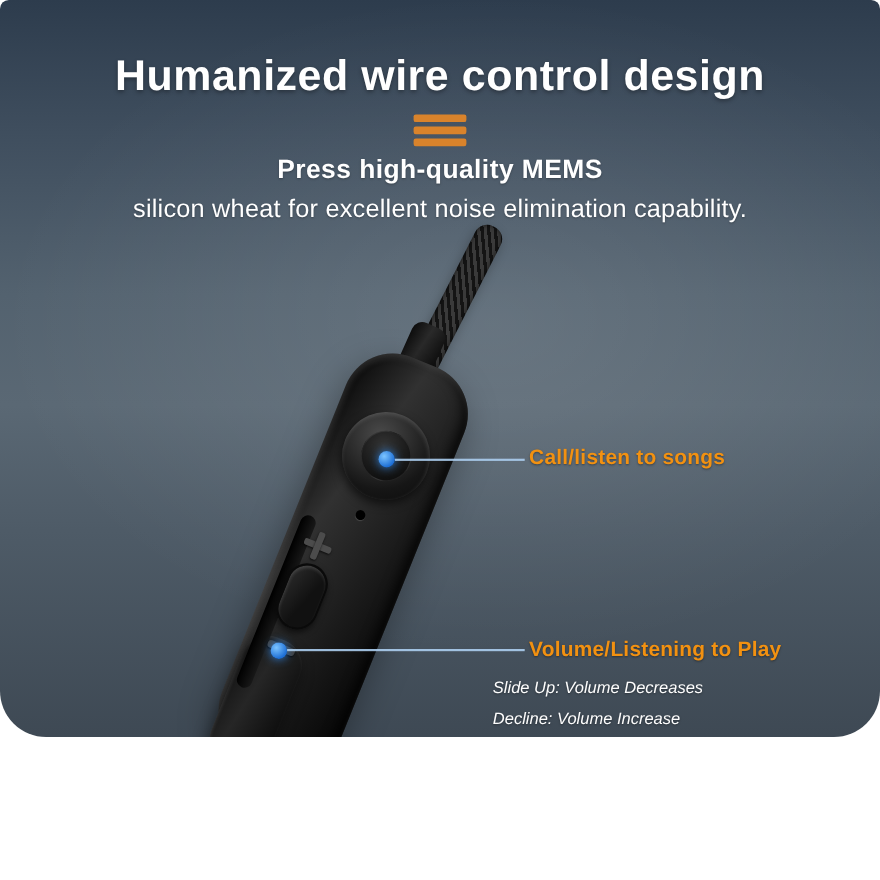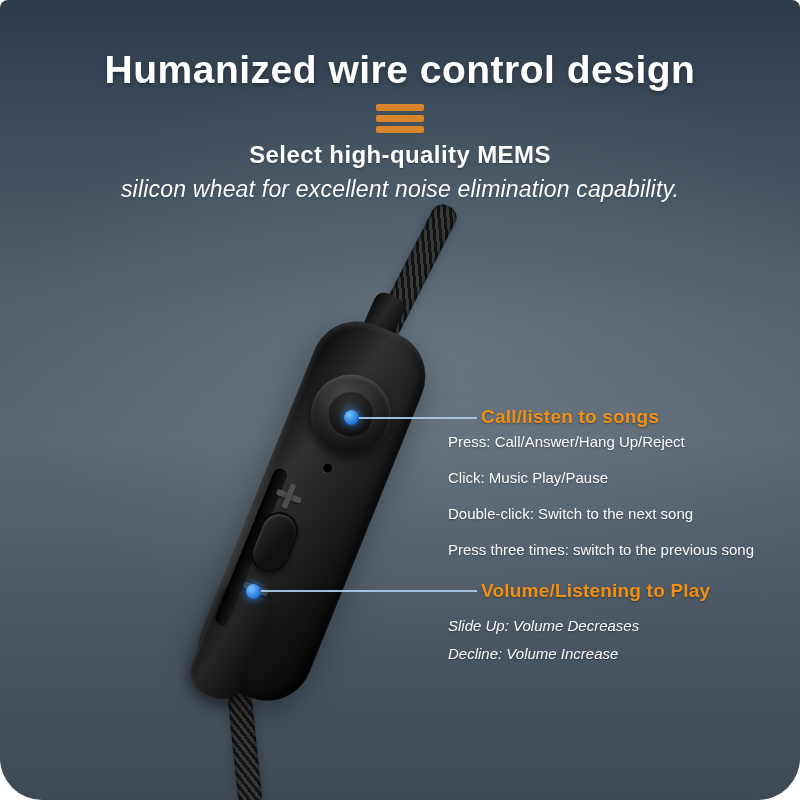--- a/index.html
+++ b/index.html
@@ -1,18 +1,18 @@
 <!DOCTYPE html>
 <html><head>
 <meta charset="utf-8">
 <style>
   * { margin:0; padding:0; box-sizing:border-box; }
   html, body { background:#ffffff; }
   .page {
-    position:relative; width:800px; height:800px; overflow:hidden;
+    position:relative; width:800px; height:670px; overflow:hidden;
     border-radius:8px 8px 42px 42px;
     font-family:"Liberation Sans", sans-serif;
     background:
       radial-gradient(640px 430px at 56% 44%, rgba(255,255,255,0.10), rgba(255,255,255,0) 70%),
       linear-gradient(180deg, #2d3c4d 0%, #3f4e5e 18%, #53626f 40%, #5a6874 55%, #4e5b67 72%, #3e4954 100%);
   }
 
   
   .title {
     position:absolute; top:48px; left:0; width:100%; text-align:center;
@@ -26,21 +26,20 @@
   .divider .bar { width:48px; height:7px; border-radius:2px; background:#d9832b; }
   .sub1 {
     position:absolute; top:141px; left:0; width:100%; text-align:center;
     color:#ffffff; font-size:24px; font-weight:600; letter-spacing:0.4px;
     text-shadow:0 1px 2px rgba(0,0,0,0.3);
   }
   .sub2 {
     position:absolute; top:176px; left:0; width:100%; text-align:center;
     color:#ffffff; font-size:23px; font-weight:500; letter-spacing:0.2px;
     text-shadow:0 1px 2px rgba(0,0,0,0.3);
-    font-style:italic;
   }
 
   
   .cable {
     position:absolute;
     background:repeating-linear-gradient(58deg, #141414 0 3px, #3a3a3a 3px 6px);
     border-radius:12px;
     box-shadow:inset 0 0 5px rgba(0,0,0,0.65), 0 4px 10px rgba(0,0,0,0.25);
   }
   .cable-top    { left:402px; top:198px; width:26px; height:150px; transform:rotate(27deg); }
@@ -131,21 +130,21 @@
 <div class="page">
 
   <h1 class="title">Humanized wire control design</h1>
 
   <div class="divider">
     <span class="bar"></span>
     <span class="bar"></span>
     <span class="bar"></span>
   </div>
 
-  <div class="sub1">Select high-quality MEMS</div>
+  <div class="sub1">Press high-quality MEMS</div>
   <div class="sub2">silicon wheat for excellent noise elimination capability.</div>
 
   <div class="cable cable-top"></div>
   <div class="cable cable-bottom"></div>
   <div class="strain-relief"></div>
 
   <div class="remote">
     <div class="slider-tab"></div>
     <div class="groove"></div>
     <div class="round-btn">
@@ -156,26 +155,20 @@
       <span class="ph"></span>
       <span class="pv"></span>
     </div>
     <div class="oval-btn"></div>
     <div class="minus"></div>
   </div>
 
   <div class="dot dot1"></div>
   <div class="pointer-line line1"></div>
   <div class="callout-label label1">Call/listen to songs</div>
-  <div class="details details1">
-    <div class="detail">Press: Call/Answer/Hang Up/Reject</div>
-    <div class="detail">Click: Music Play/Pause</div>
-    <div class="detail">Double-click: Switch to the next song</div>
-    <div class="detail">Press three times: switch to the previous song</div>
-  </div>
 
   <div class="dot dot2"></div>
   <div class="pointer-line line2"></div>
   <div class="callout-label label2">Volume/Listening to Play</div>
   <div class="details details2">
     <div class="detail">Slide Up: Volume Decreases</div>
     <div class="detail">Decline: Volume Increase</div>
   </div>
 
 </div>

